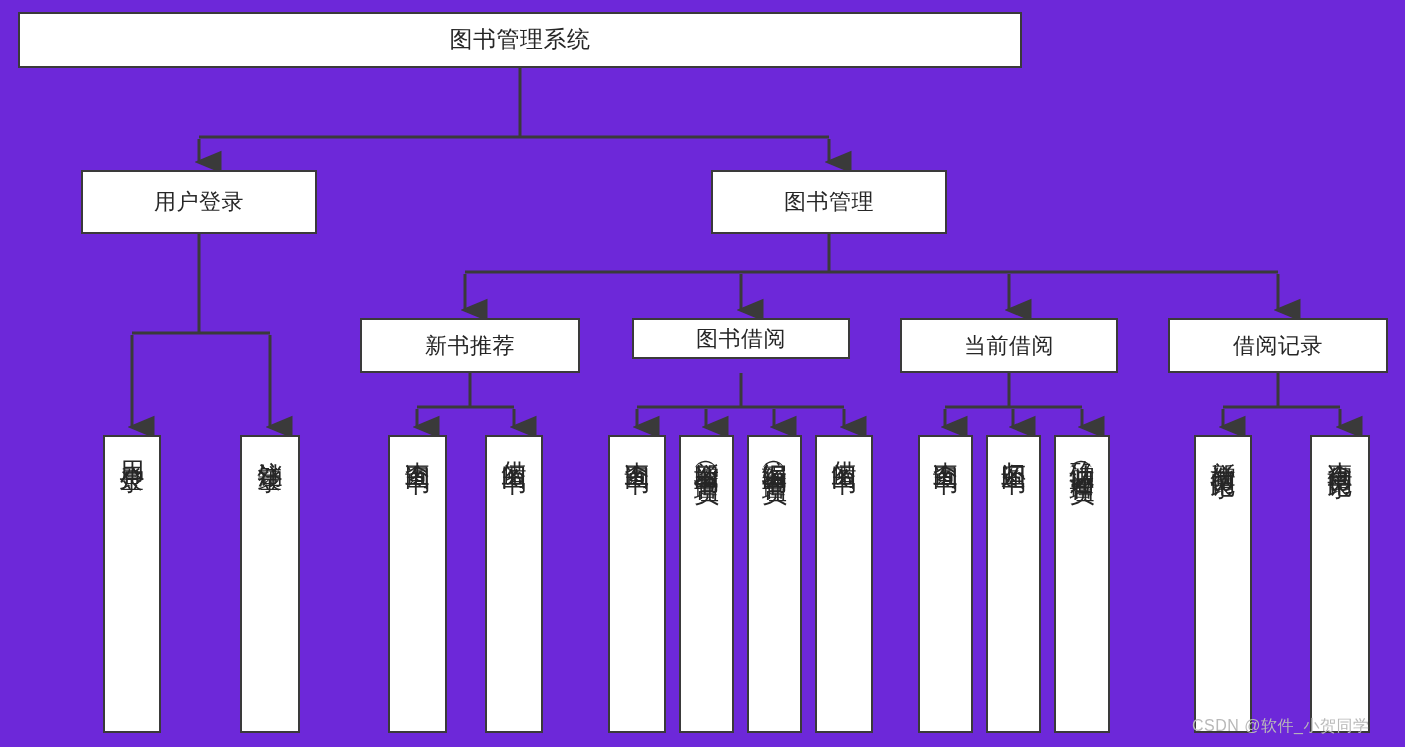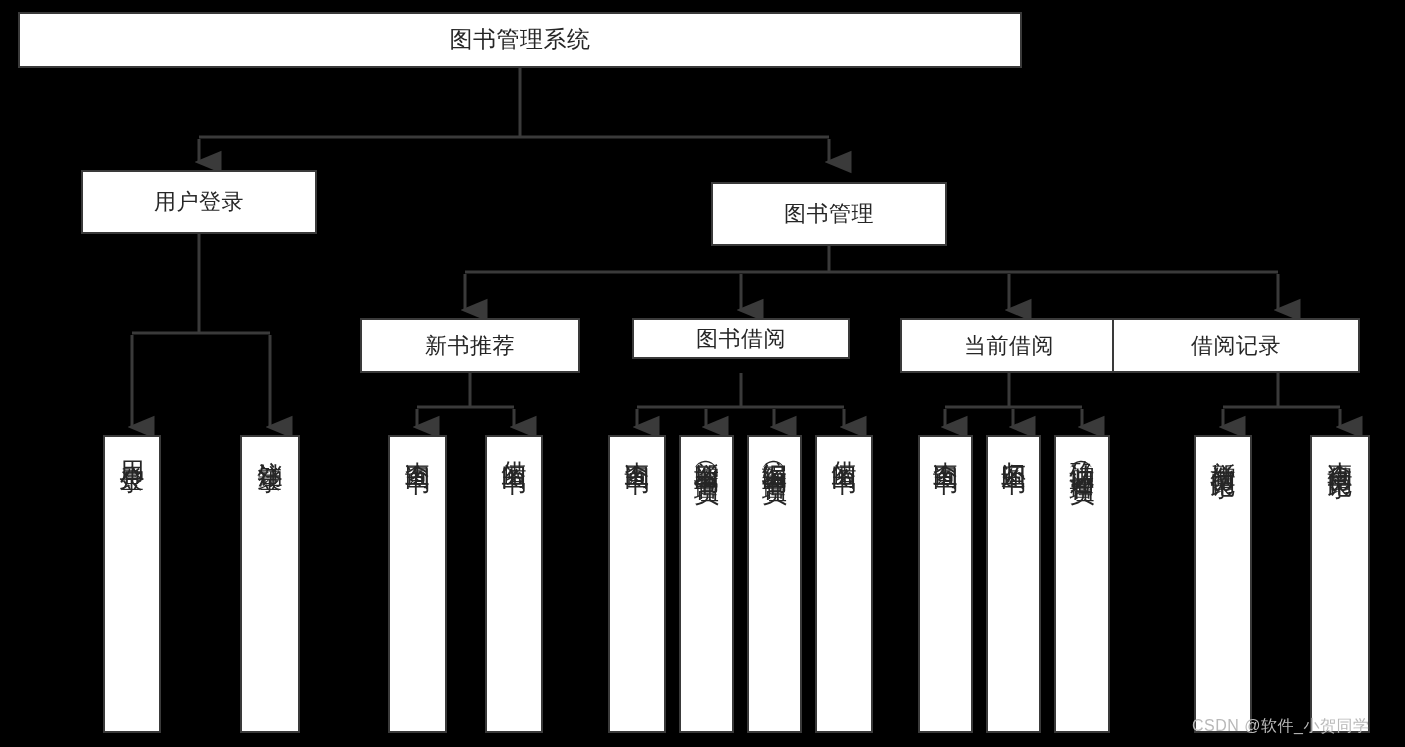--- a/index.html
+++ b/index.html
@@ -8,21 +8,21 @@
     background: #ffffff;
   }
   body {
     font-family: "Liberation Sans", "DejaVu Sans", sans-serif;
     color: #1a1a1a;
   }
   #canvas {
     position: relative;
     width: 1405px;
     height: 747px;
-    background: #000000;
+    background: #6d28d9;
     overflow: hidden;
   }
   svg.edges {
     position: absolute;
     left: 0;
     top: 0;
     width: 1405px;
     height: 747px;
     pointer-events: none;
   }
@@ -125,34 +125,34 @@
     </g>
   </svg>
 
   <div class="node root horiz" style="left:18px; top:12px; width:1004px; height:56px;">
     <span class="label">图书管理系统</span>
   </div>
 
   <div class="node horiz" style="left:81px; top:170px; width:236px; height:64px;">
     <span class="label">用户登录</span>
   </div>
-  <div class="node horiz" style="left:711px; top:170px; width:236px; height:64px;margin-top:12px;">
+  <div class="node horiz" style="left:711px; top:170px; width:236px; height:64px;">
     <span class="label">图书管理</span>
   </div>
 
   <div class="node horiz" style="left:360px; top:318px; width:220px; height:55px;">
     <span class="label">新书推荐</span>
   </div>
   <div class="node horiz" style="left:632px; top:318px; width:218px; height:41px;">
     <span class="label">图书借阅</span>
   </div>
   <div class="node horiz" style="left:900px; top:318px; width:218px; height:55px;">
     <span class="label">当前借阅</span>
   </div>
-  <div class="node horiz" style="left:1112px; top:318px; width:248px; height:55px;">
+  <div class="node horiz" style="left:1168px; top:318px; width:220px; height:55px;">
     <span class="label">借阅记录</span>
   </div>
 
   <div class="node vert" style="left:103px; top:435px; width:58px; height:298px;">
     <span class="label">用户登录</span>
   </div>
   <div class="node vert" style="left:240px; top:435px; width:60px; height:298px;">
     <span class="label">注销登录</span>
   </div>
   <div class="node vert" style="left:388px; top:435px; width:59px; height:298px;">

